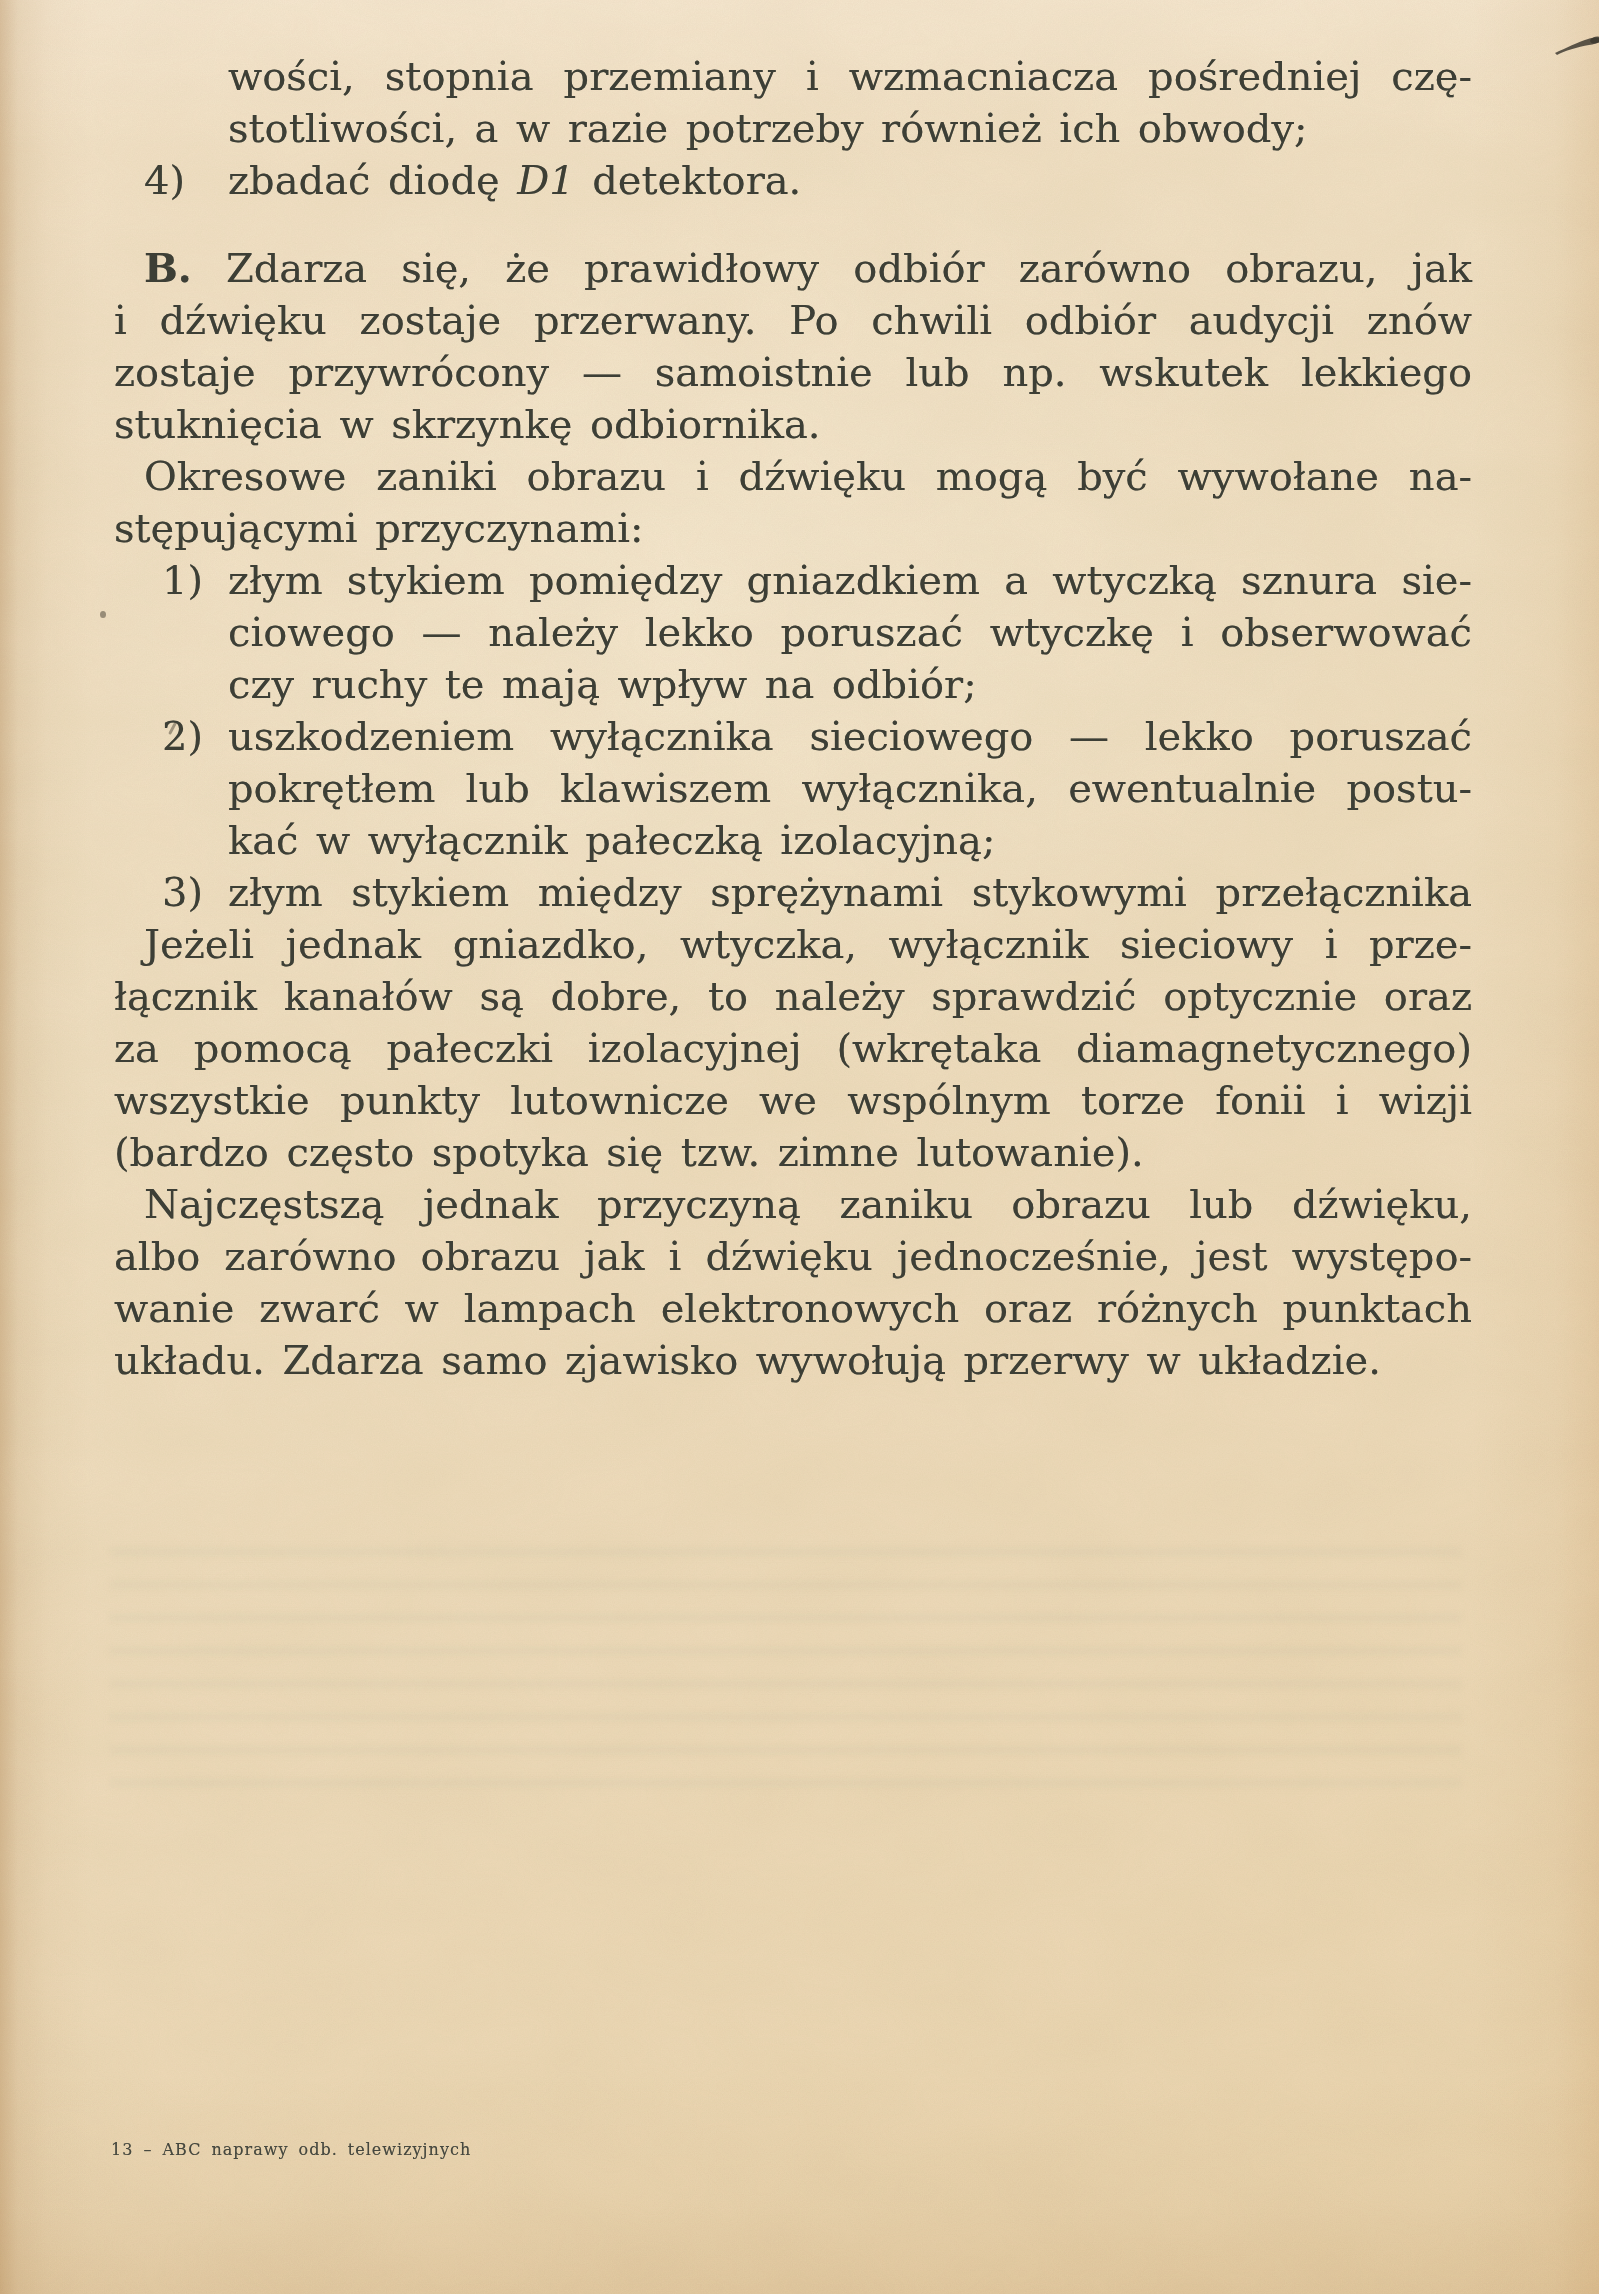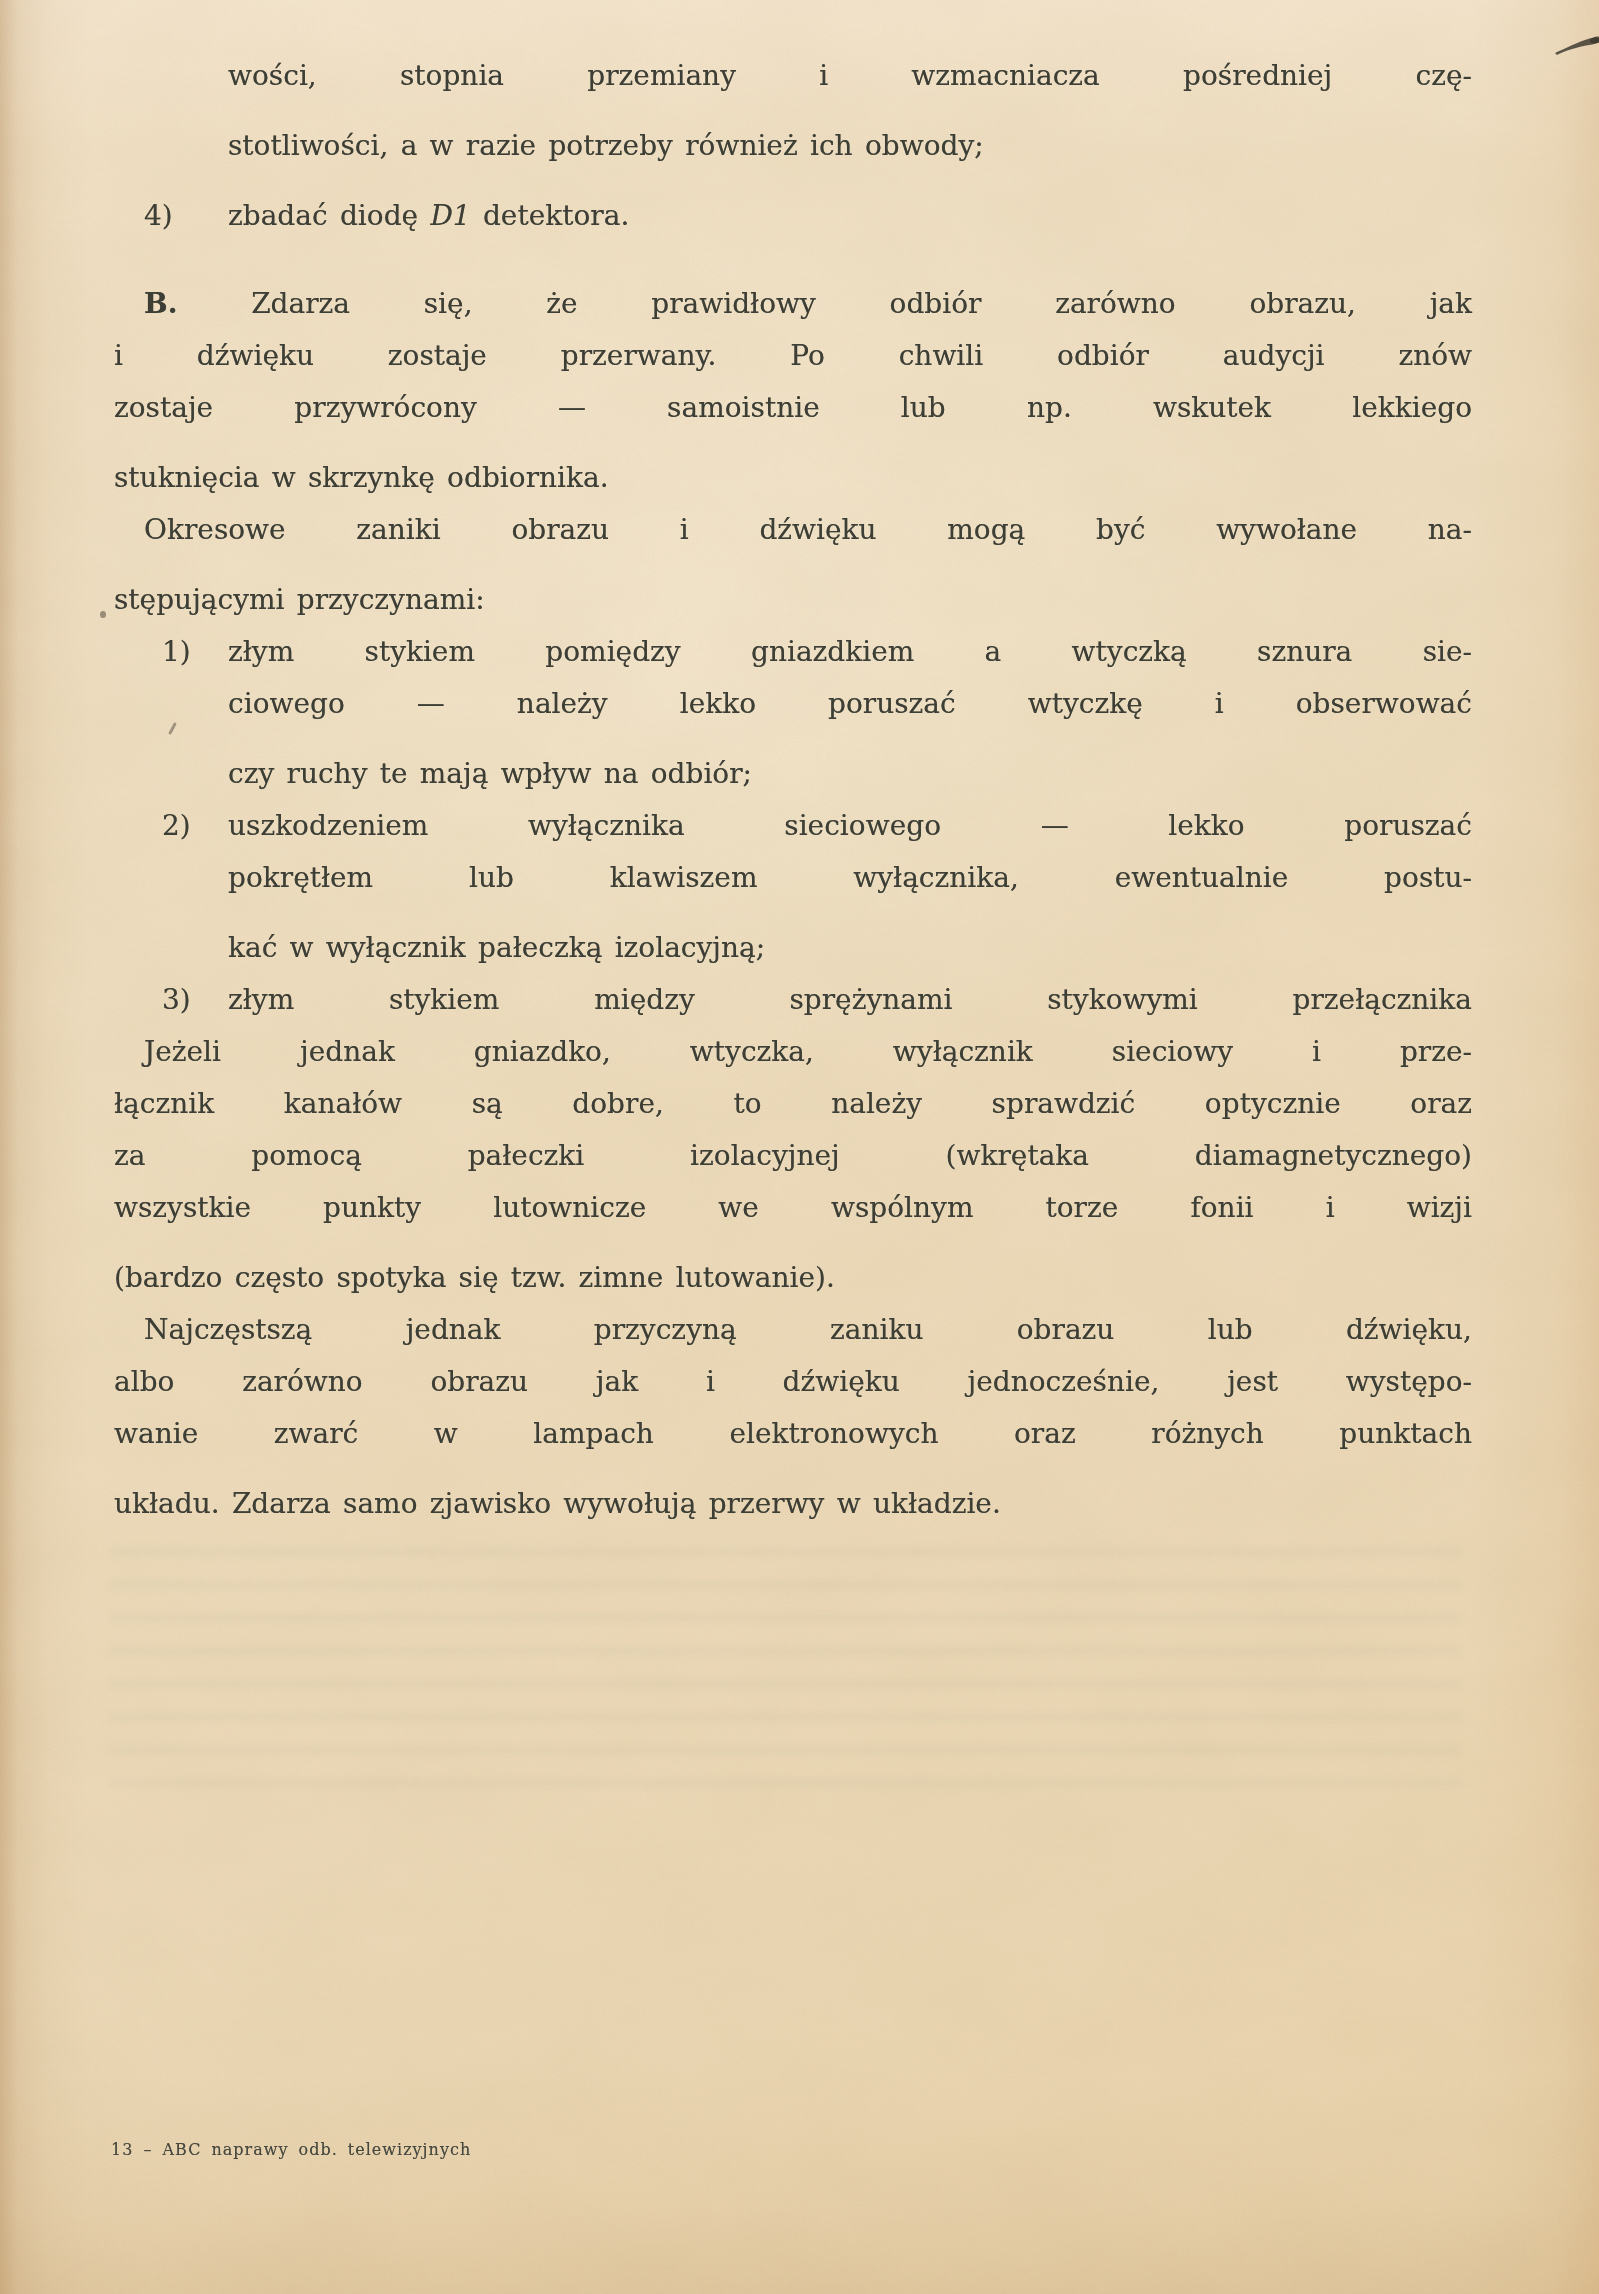--- a/index.html
+++ b/index.html
@@ -17,27 +17,27 @@
   }
   .texture{position:absolute;left:0;top:0;z-index:2;pointer-events:none;mix-blend-mode:multiply;}
   .showthrough{
     position:absolute;left:109px;top:1547px;width:1353px;height:264px;z-index:1;
     background:repeating-linear-gradient(180deg, rgba(148,158,138,0.055) 0px, rgba(148,158,138,0.055) 10px, rgba(148,158,138,0) 10px, rgba(148,158,138,0) 33px);
     filter:blur(3px);
   }
   .textblock{
     position:absolute;left:114px;top:50px;width:1358px;z-index:3;
     font-family:"DejaVu Serif","Liberation Serif",serif;
-    font-size:28px;line-height:52px;color:#3d3f36;
+    font-size:40px;line-height:52px;color:#3d3f36;
     word-spacing:0.12em;
     text-shadow:0 0 0.6px rgba(61,63,54,0.55);
   }
   .line{position:relative;}
   .just{text-align:justify;text-align-last:justify;}
-  .lastl{text-align:right;text-align-last:left;margin-top:18px;}
+  .lastl{text-align:right;text-align-last:left;}
   .hang{padding-left:114px;}
   .pind{text-indent:30px;}
   .item{padding-left:114px;}
   .item4{padding-left:114px;}
   .item .num{position:absolute;left:48px;top:0;}
   .item4 .num{position:absolute;left:30px;top:0;}
   .spacer{height:36px;}
   b{font-weight:bold;}
   i{font-style:italic;}
   .footer{

